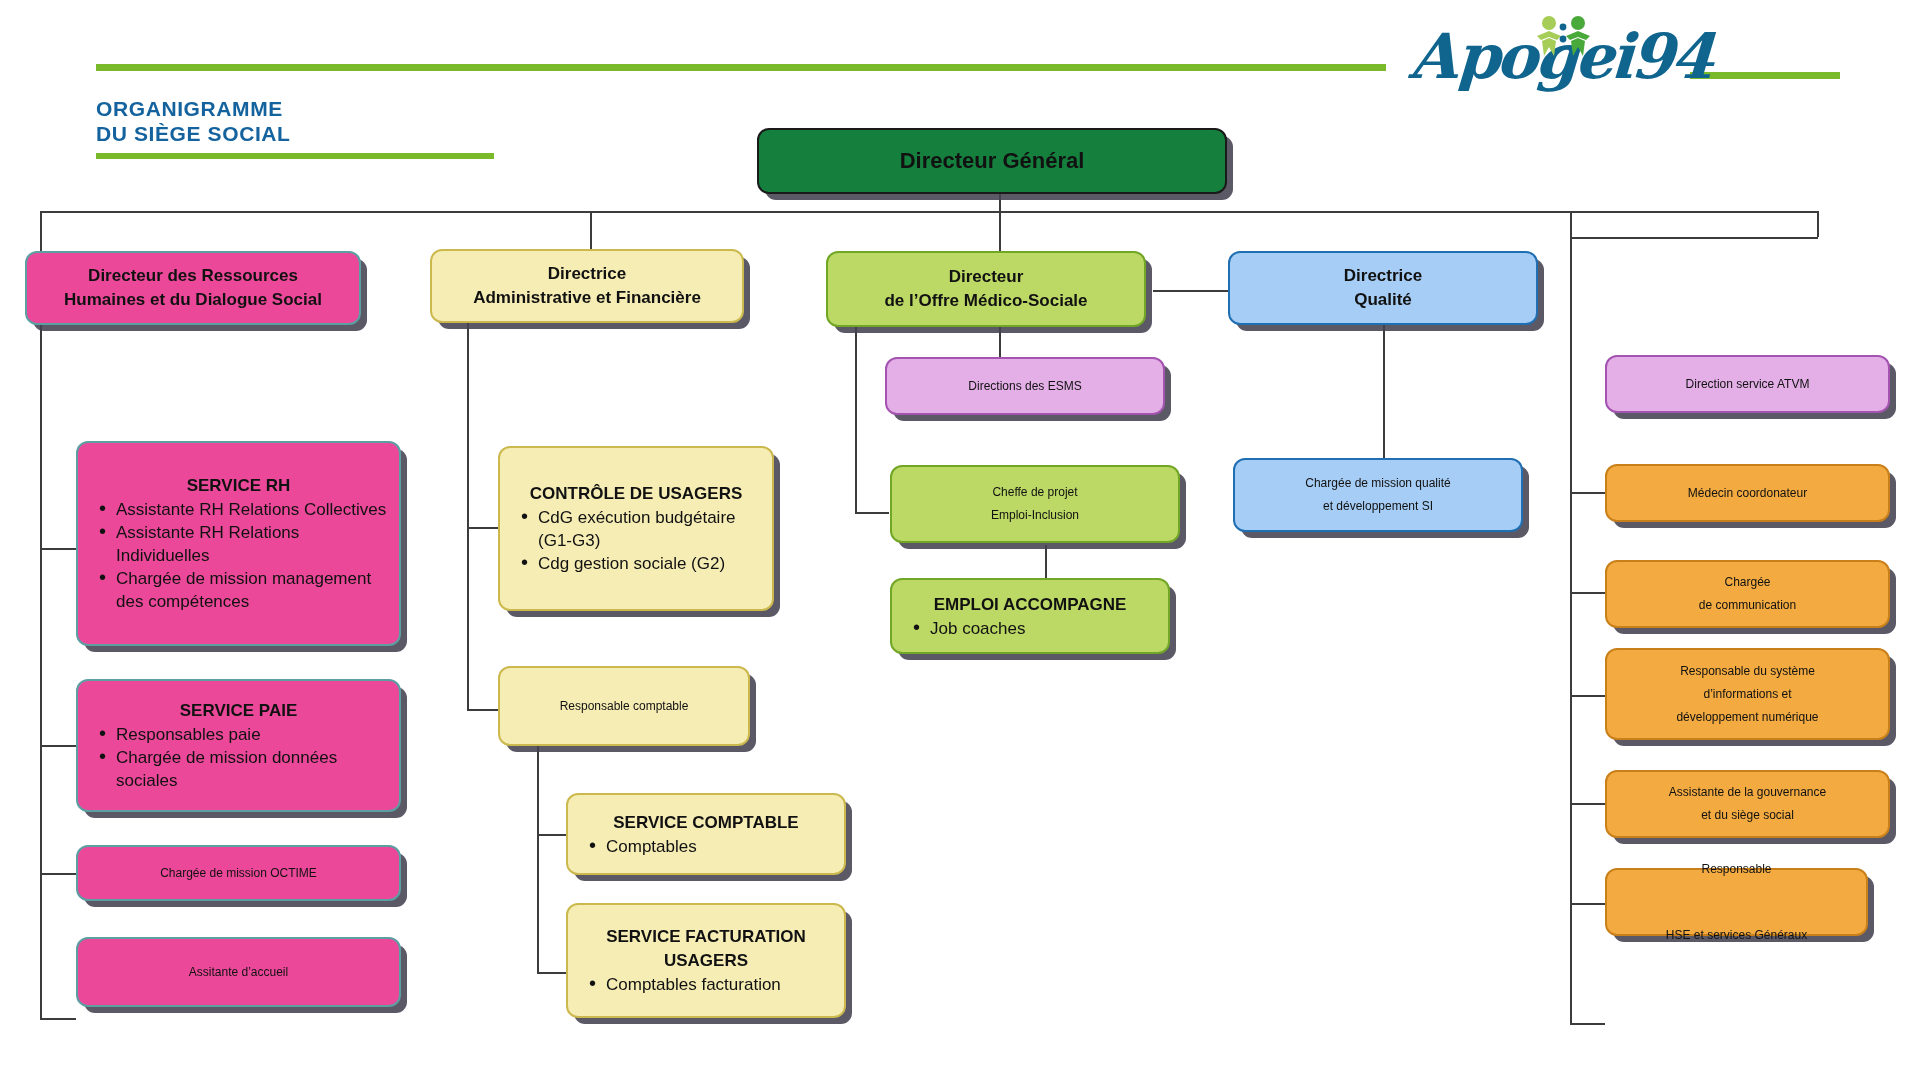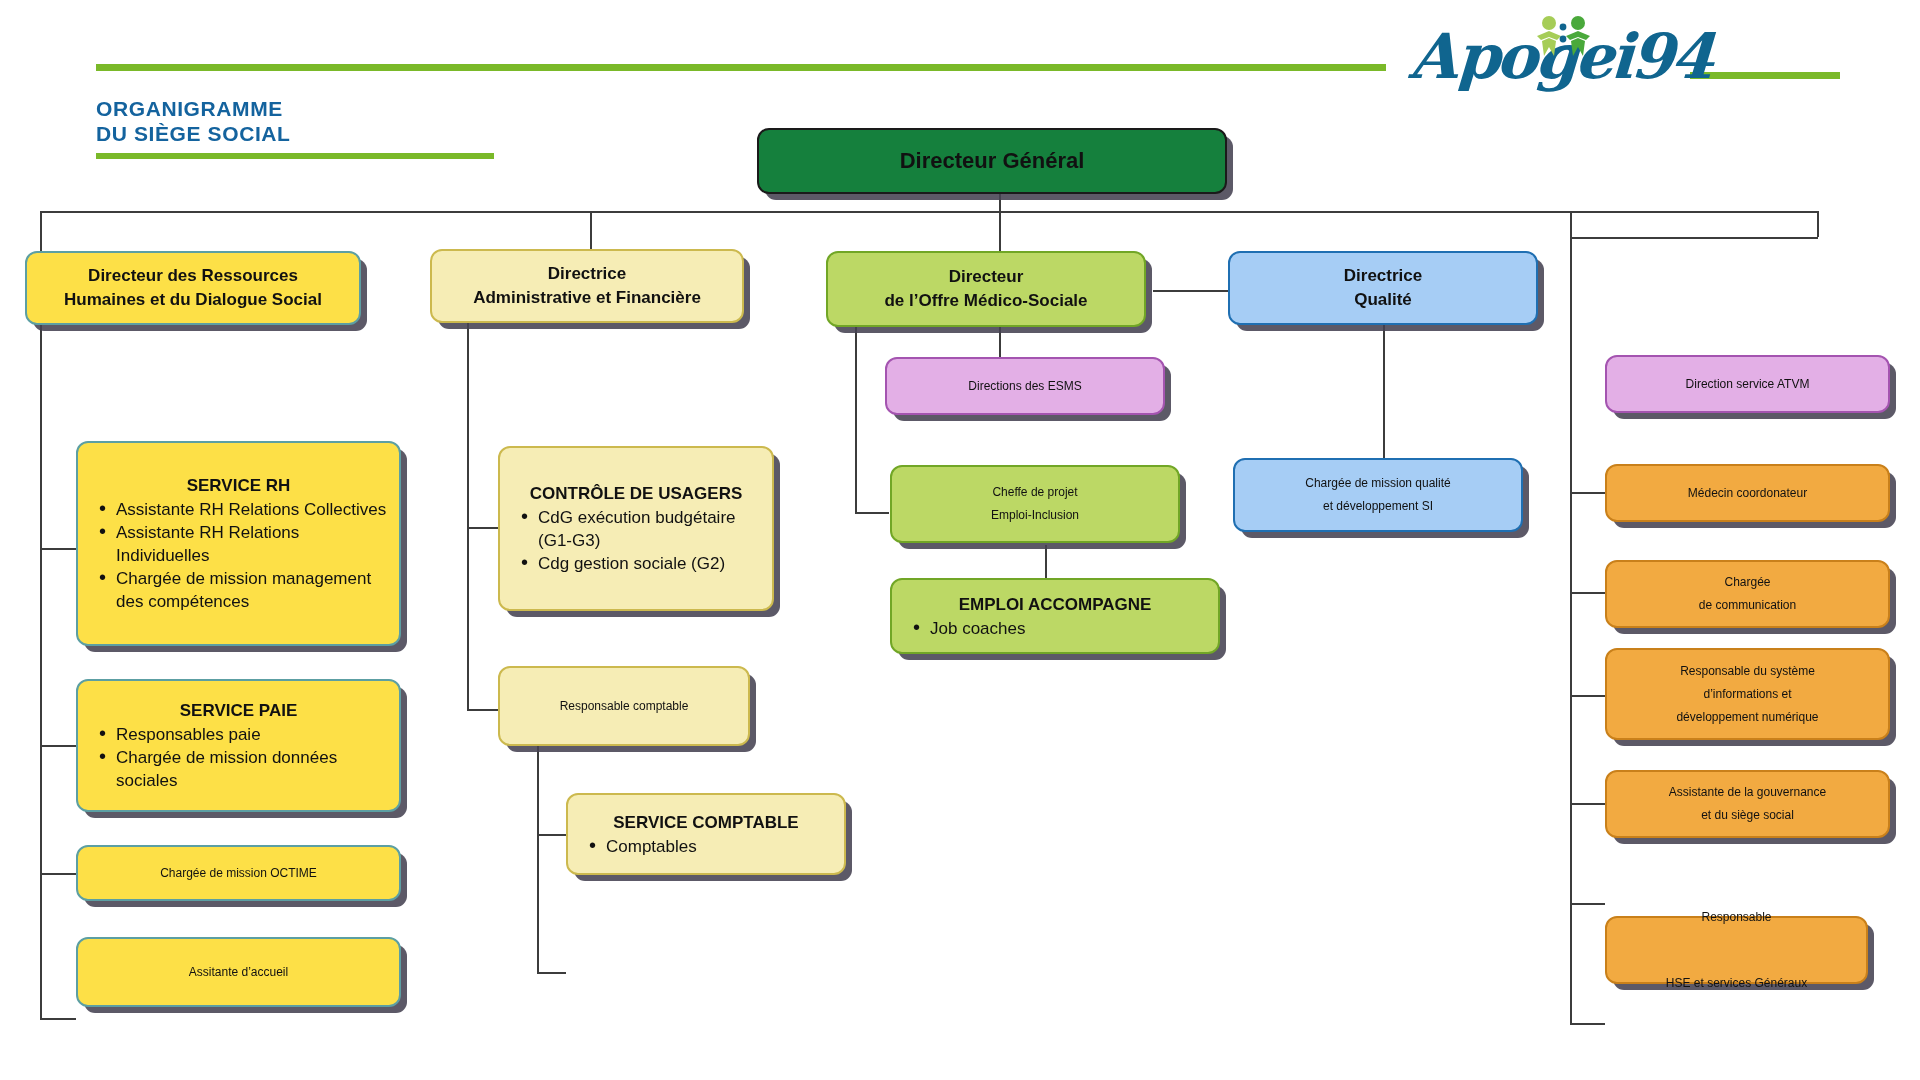--- a/index.html
+++ b/index.html
@@ -67,21 +67,21 @@
     font-size: 17px; color: #111; line-height: 23px;
     text-align: left; padding-left: 20px; position: relative;
   }
   .node li::before {
     content: "\2022"; position: absolute; left: 3px; top: -1px;
     font-size: 20px; line-height: 23px;
   }
 
   
   .c-grey   { background:#15803d; border-color:#1a1a1a; }
-  .c-teal   { background:#fde047; border-color:#5c9fa3; }
+  .c-teal   { background:#ec4899; border-color:#5c9fa3; }
   .c-yellow { background:#f6edb5; border-color:#ccb94e; }
   .c-green  { background:#bcd865; border-color:#71a626; }
   .c-blue   { background:#a6cdf5; border-color:#1f6fb2; }
   .c-purple { background:#e3afe6; border-color:#a454b0; }
   .c-orange { background:#f2aa41; border-color:#c9801a; }
 </style>
 </head>
 <body>
 
 <div id="root">
@@ -201,36 +201,43 @@
     <div class="pl">Responsable comptable</div>
   </div>
 
   <div class="node c-yellow" style="left:566px; top:793px; width:280px; height:82px;">
     <div class="hd">SERVICE COMPTABLE</div>
     <ul>
       <li>Comptables</li>
     </ul>
   </div>
 
+  <div class="node c-yellow" style="left:566px; top:903px; width:280px; height:115px;">
+    <div class="hd">SERVICE FACTURATION</div>
+    <div class="hd">USAGERS</div>
+    <ul>
+      <li>Comptables facturation</li>
+    </ul>
+  </div>
 
   <div class="node c-green" style="left:826px; top:251px; width:320px; height:76px;">
     <div class="hd">Directeur</div>
     <div class="hd">de l’Offre Médico-Sociale</div>
   </div>
 
   <div class="node c-purple" style="left:885px; top:357px; width:280px; height:58px;">
     <div class="pl">Directions des ESMS</div>
   </div>
 
   <div class="node c-green" style="left:890px; top:465px; width:290px; height:78px;">
     <div class="pl">Cheffe de projet</div>
     <div class="pl">Emploi-Inclusion</div>
   </div>
 
-  <div class="node c-green" style="left:890px; top:578px; width:330px; height:76px;">
+  <div class="node c-green" style="left:890px; top:578px; width:280px; height:76px;">
     <div class="hd">EMPLOI ACCOMPAGNE</div>
     <ul>
       <li>Job coaches</li>
     </ul>
   </div>
 
   <div class="node c-blue" style="left:1228px; top:251px; width:310px; height:74px;">
     <div class="hd">Directrice</div>
     <div class="hd">Qualité</div>
   </div>
@@ -257,19 +264,19 @@
     <div class="pl">Responsable du système</div>
     <div class="pl">d’informations et</div>
     <div class="pl">développement numérique</div>
   </div>
 
   <div class="node c-orange" style="left:1605px; top:770px; width:285px; height:68px;">
     <div class="pl">Assistante de la gouvernance</div>
     <div class="pl">et du siège social</div>
   </div>
 
-  <div class="node c-orange" style="left:1605px; top:916px; width:263px; height:68px;gap:43px;">
+  <div class="node c-orange" style="left:1605px; top:868px; width:263px; height:68px;gap:43px;">
     <div class="pl">Responsable</div>
     <div class="pl">HSE et services Généraux</div>
   </div>
 
 
 </div>
 
 </body></html>

